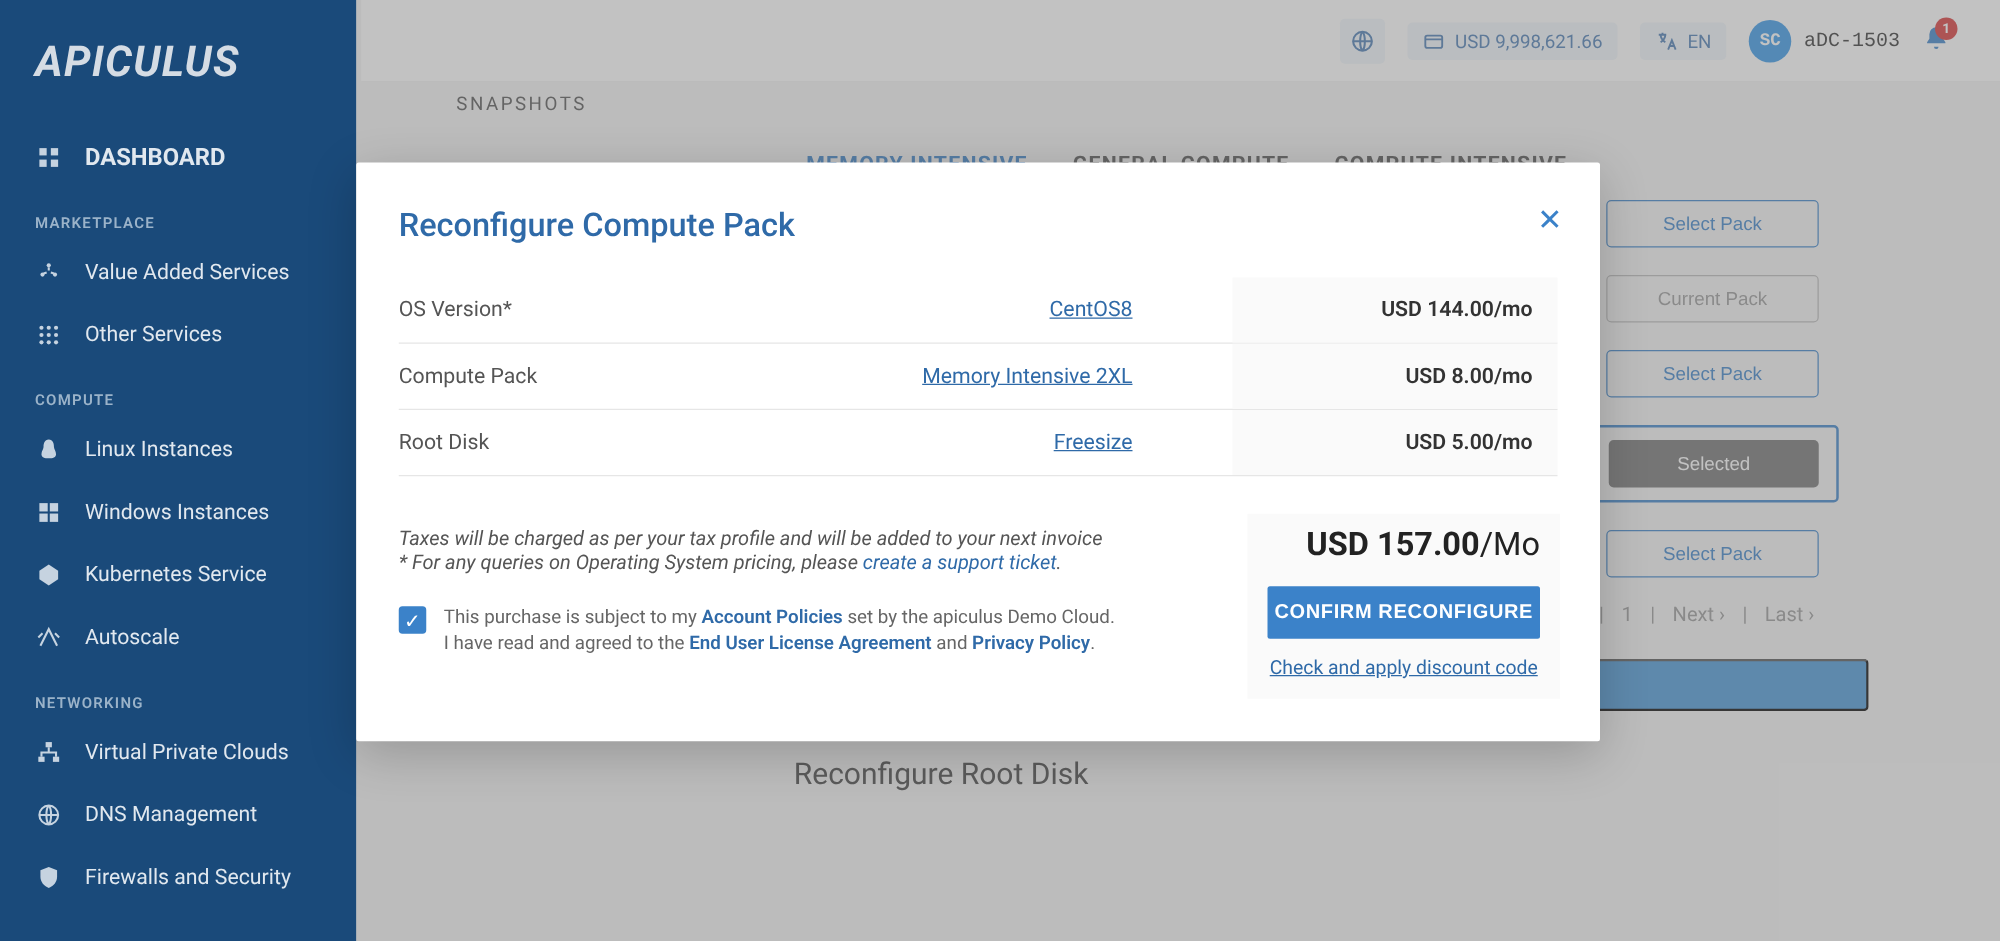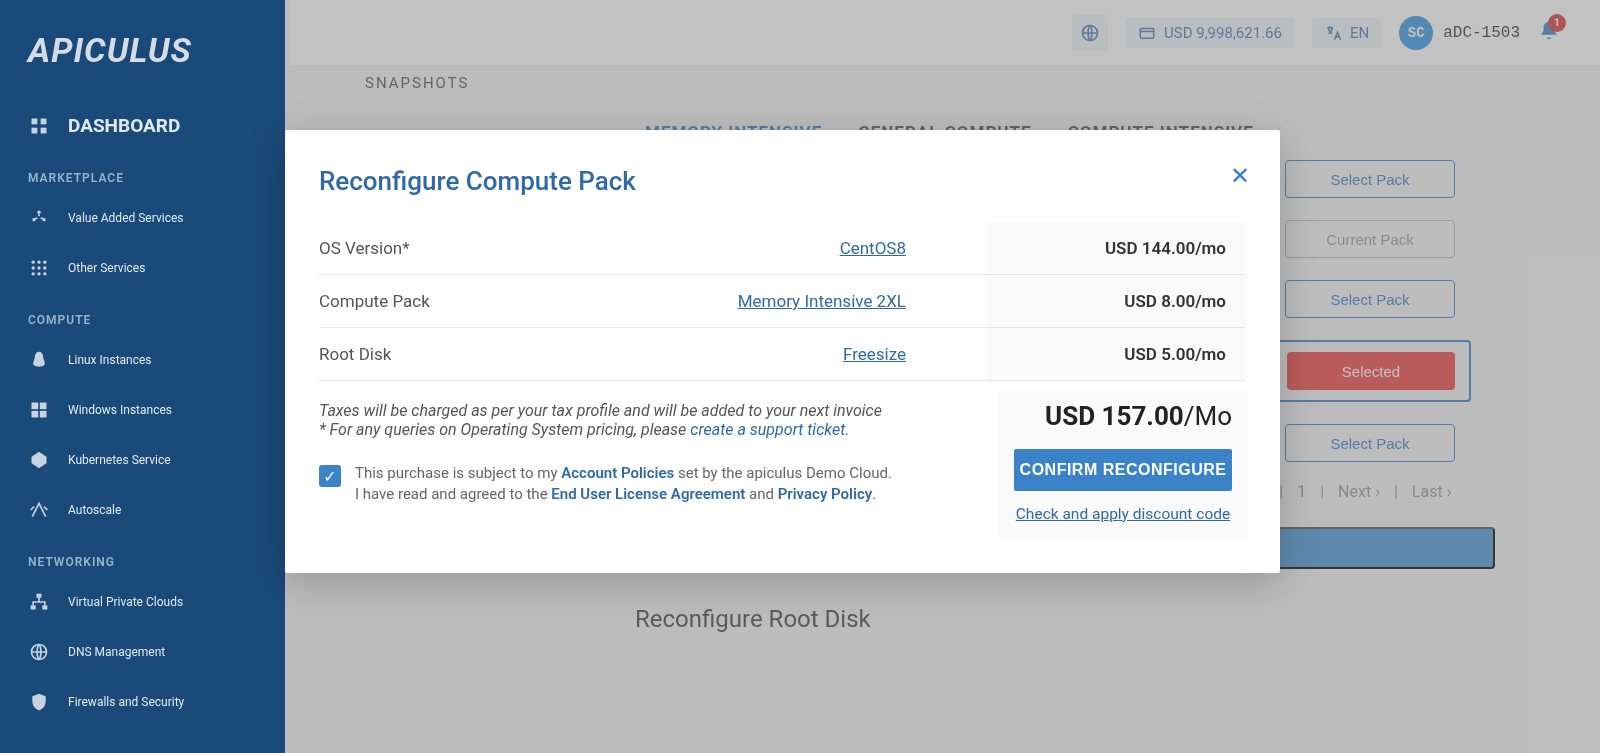--- a/index.html
+++ b/index.html
@@ -1,21 +1,21 @@
 <!DOCTYPE html>
 <html><head>
 <meta charset="utf-8">
 <style>
   * { box-sizing: border-box; margin: 0; padding: 0; }
   body { font-family: -apple-system, BlinkMacSystemFont, "Segoe UI", Roboto, Arial, sans-serif; background: #f5f5f5; width: 1600px; height: 753px; overflow: hidden; position: relative; }
 
   
   .sidebar { position: absolute; left: 0; top: 0; width: 285px; height: 753px; background: #1a4a7a; color: #fff; padding: 30px 0 0 0; }
   .logo { padding: 0 28px 30px 28px; font-size: 34px; font-weight: 700; letter-spacing: 1px; color: #d5dce4; font-style: italic; }
-  .nav-item { display: flex; align-items: center; gap: 18px; padding: 14px 28px; font-size: 12px; color: #e1e8ef; cursor: pointer; }
+  .nav-item { display: flex; align-items: center; gap: 18px; padding: 14px 28px; font-size: 17px; color: #e1e8ef; cursor: pointer; }
   .nav-item .icon { width: 22px; height: 22px; display: inline-flex; align-items: center; justify-content: center; }
   .nav-item.bold { font-weight: 700; font-size: 19px; }
   .nav-section { padding: 20px 28px 8px 28px; font-size: 12px; letter-spacing: 1px; color: #9bb3c9; font-weight: 600; }
   .icon svg { width: 20px; height: 20px; fill: #c6d3e0; }
 
   
   .topbar { position: absolute; left: 289px; top: 0; right: 0; height: 66px; background: #fff; display: flex; align-items: center; justify-content: flex-end; gap: 18px; padding: 0 40px; border-bottom: 1px solid #eee; }
   .topbar .pill { display: flex; align-items: center; gap: 8px; background: #f0f6fb; border-radius: 4px; padding: 6px 12px; font-size: 15px; color: #4a7bb3; }
   .topbar .globe { width: 36px; height: 36px; display: flex; align-items: center; justify-content: center; background: #f0f6fb; border-radius: 4px; color: #4a7bb3; }
   .avatar { width: 34px; height: 34px; border-radius: 50%; background: #3898e8; color: #fff; display: flex; align-items: center; justify-content: center; font-weight: 600; font-size: 14px; }
@@ -24,40 +24,40 @@
   .bell .badge { position: absolute; top: -6px; right: -6px; background: #d93838; color: #fff; width: 18px; height: 18px; border-radius: 50%; font-size: 11px; display: flex; align-items: center; justify-content: center; font-weight: 700; }
 
   
   .page-content { position: absolute; left: 285px; top: 66px; right: 0; bottom: 0; padding: 0 60px; overflow: hidden; }
   .snap { font-size: 15px; color: #555; letter-spacing: 2px; padding: 8px 0 0 20px; }
   .tabs-bg { display: flex; gap: 36px; font-size: 17px; font-weight: 700; color: #555; margin: 30px 0 18px 300px; letter-spacing: 1px; }
   .tabs-bg .active { color: #3b82c9; }
   .packs { margin-left: 940px; display: flex; flex-direction: column; gap: 22px; }
   .pack-btn { width: 170px; height: 38px; display: flex; align-items: center; justify-content: center; border: 1.5px solid #3b82c9; color: #3b82c9; border-radius: 4px; font-size: 15px; background: transparent; }
   .pack-btn.muted { border-color: #bbb; color: #999; }
-  .pack-btn.inside-selected { background: #ef4444; color: #fff; border: none; }
+  .pack-btn.inside-selected { background: #737373; color: #fff; border: none; }
   .selected-wrap { border: 2px solid #3b82c9; border-radius: 4px; padding: 10px 14px; width: 200px; margin-left: -14px; display: flex; justify-content: flex-end; }
   .pagination { margin: 20px 0 0 880px; color: #999; font-size: 16px; display: flex; gap: 14px; align-items: center; }
   .reconf-bar { margin: 26px 0 0 290px; width: 860px; height: 42px; background: #4a97d8; color: #fff; display: flex; align-items: center; justify-content: center; font-size: 16px; letter-spacing: 1px; border-radius: 4px; }
   .root-title { margin: 36px 0 0 290px; font-size: 24px; color: #444; }
 
   
   .overlay { position: absolute; left: 285px; top: 0; right: 0; bottom: 0; background: rgba(120,120,120,0.45); }
 
   
   .modal { position: absolute; left: 285px; top: 130px; width: 995px; background: #fff; border-radius: 2px; padding: 36px 34px 44px 34px; box-shadow: 0 10px 40px rgba(0,0,0,0.2); }
   .modal-title { font-size: 26px; color: #2f6aa8; font-weight: 500; }
   .modal-close { position: absolute; top: 32px; right: 30px; color: #3b82c9; font-size: 24px; cursor: pointer; font-weight: 300; }
   .modal-sub { margin-top: 12px; font-size: 16px; color: #444; }
   .modal-rows { margin-top: 26px; }
   .mrow { display: flex; align-items: flex-end; padding: 16px 0; border-bottom: 1px solid #e6e6e6; font-size: 17px; gap: 40px; }
   .mrow .label { flex: 0 0 300px; color: #555; }
   .mrow .val { flex: 1; text-align: right; color: #2f6aa8; padding-right: 40px; text-decoration: underline; }
   .mrow .price { flex: 0 0 260px; text-align: right; color: #333; font-weight: 600; background: #fafafa; padding: 16px 20px; margin: -16px 0; }
-  .modal-footer { display: flex; margin-top: 20px; gap: 30px; }
+  .modal-footer { display: flex; margin-top: 40px; gap: 30px; }
   .foot-left { flex: 1; }
   .tax-note { font-style: italic; color: #555; font-size: 16px; }
   .tax-note a { color: #2f6aa8; text-decoration: none; }
   .agree-row { display: flex; gap: 14px; margin-top: 24px; align-items: flex-start; }
   .chk { width: 22px; height: 22px; background: #3b82c9; display: flex; align-items: center; justify-content: center; color: #fff; border-radius: 3px; flex-shrink: 0; margin-top: 2px; }
   .agree-text { font-size: 15px; color: #666; line-height: 1.4; }
   .agree-text a { color: #2f6aa8; text-decoration: none; font-weight: 600; }
   .foot-right { flex: 0 0 250px; text-align: right; background: #fafafa; padding: 10px 16px 16px 16px; margin: -10px -2px -10px 0; }
   .total { font-size: 26px; font-weight: 700; color: #222; }
   .total .per { font-weight: 400; }

